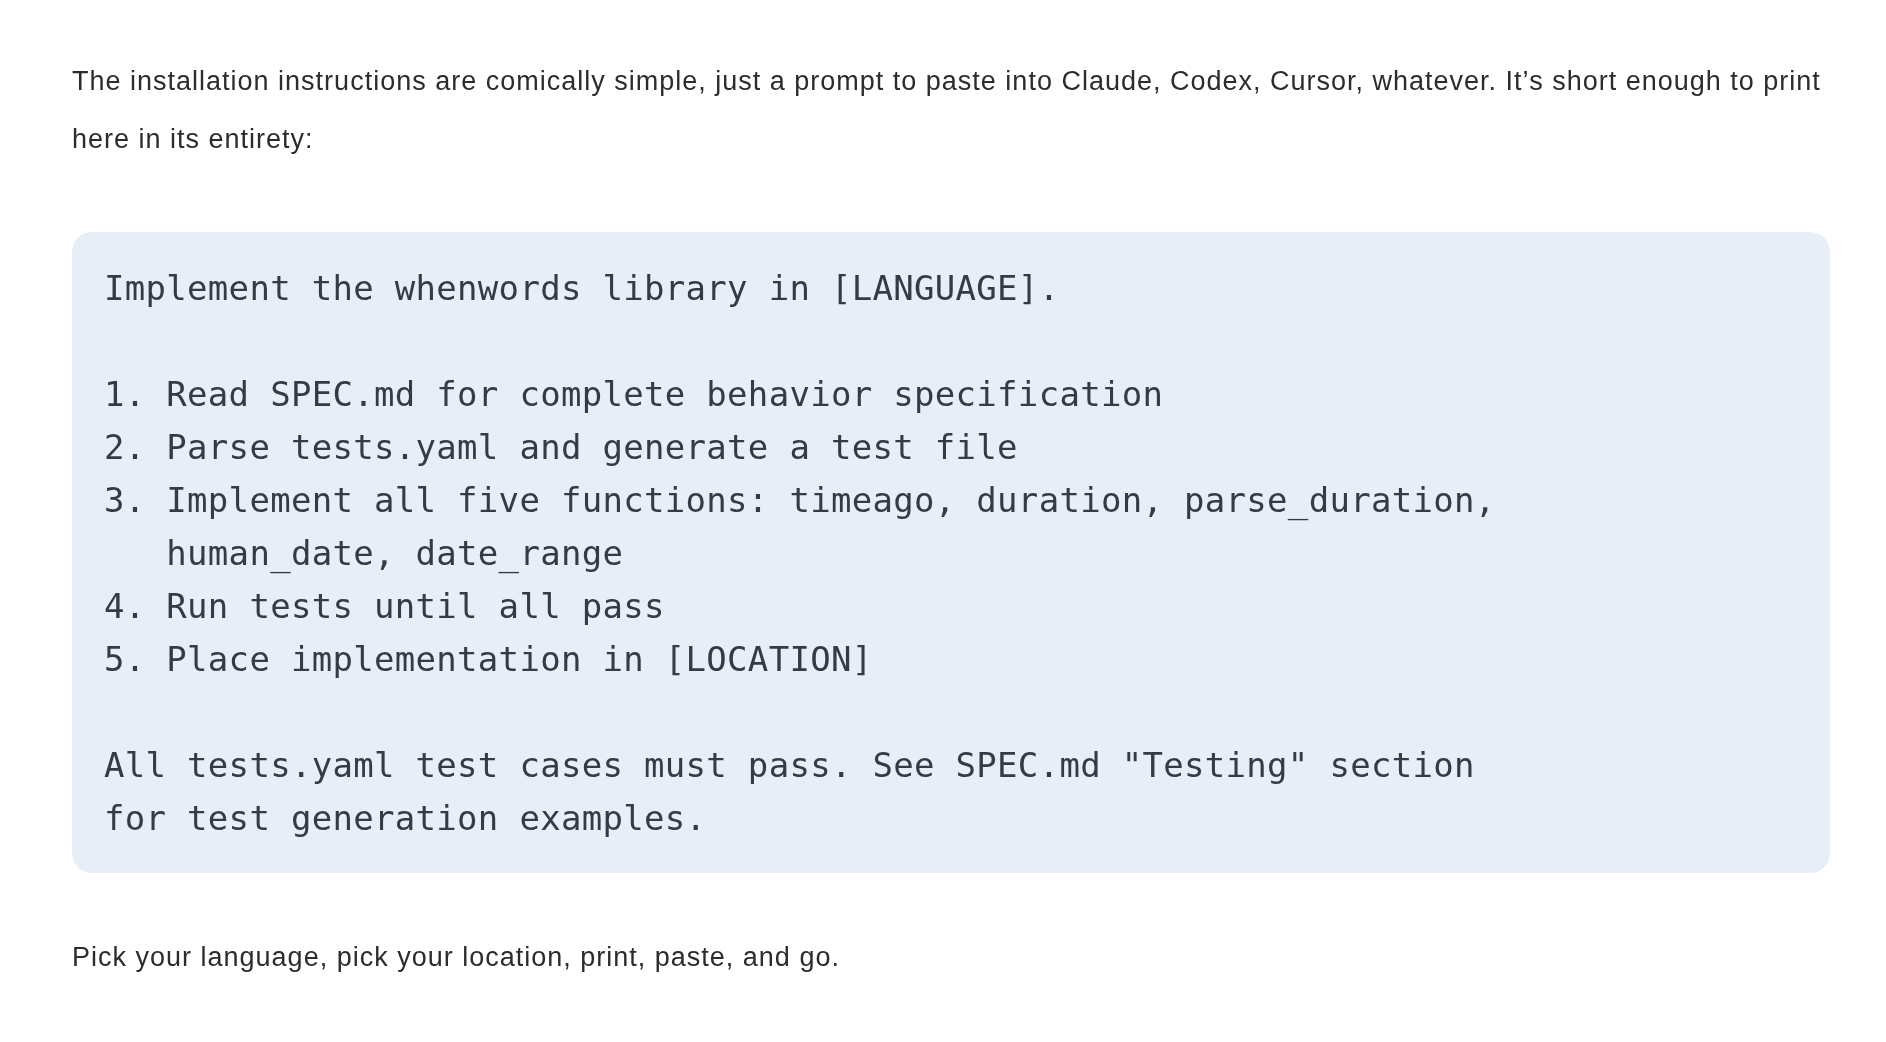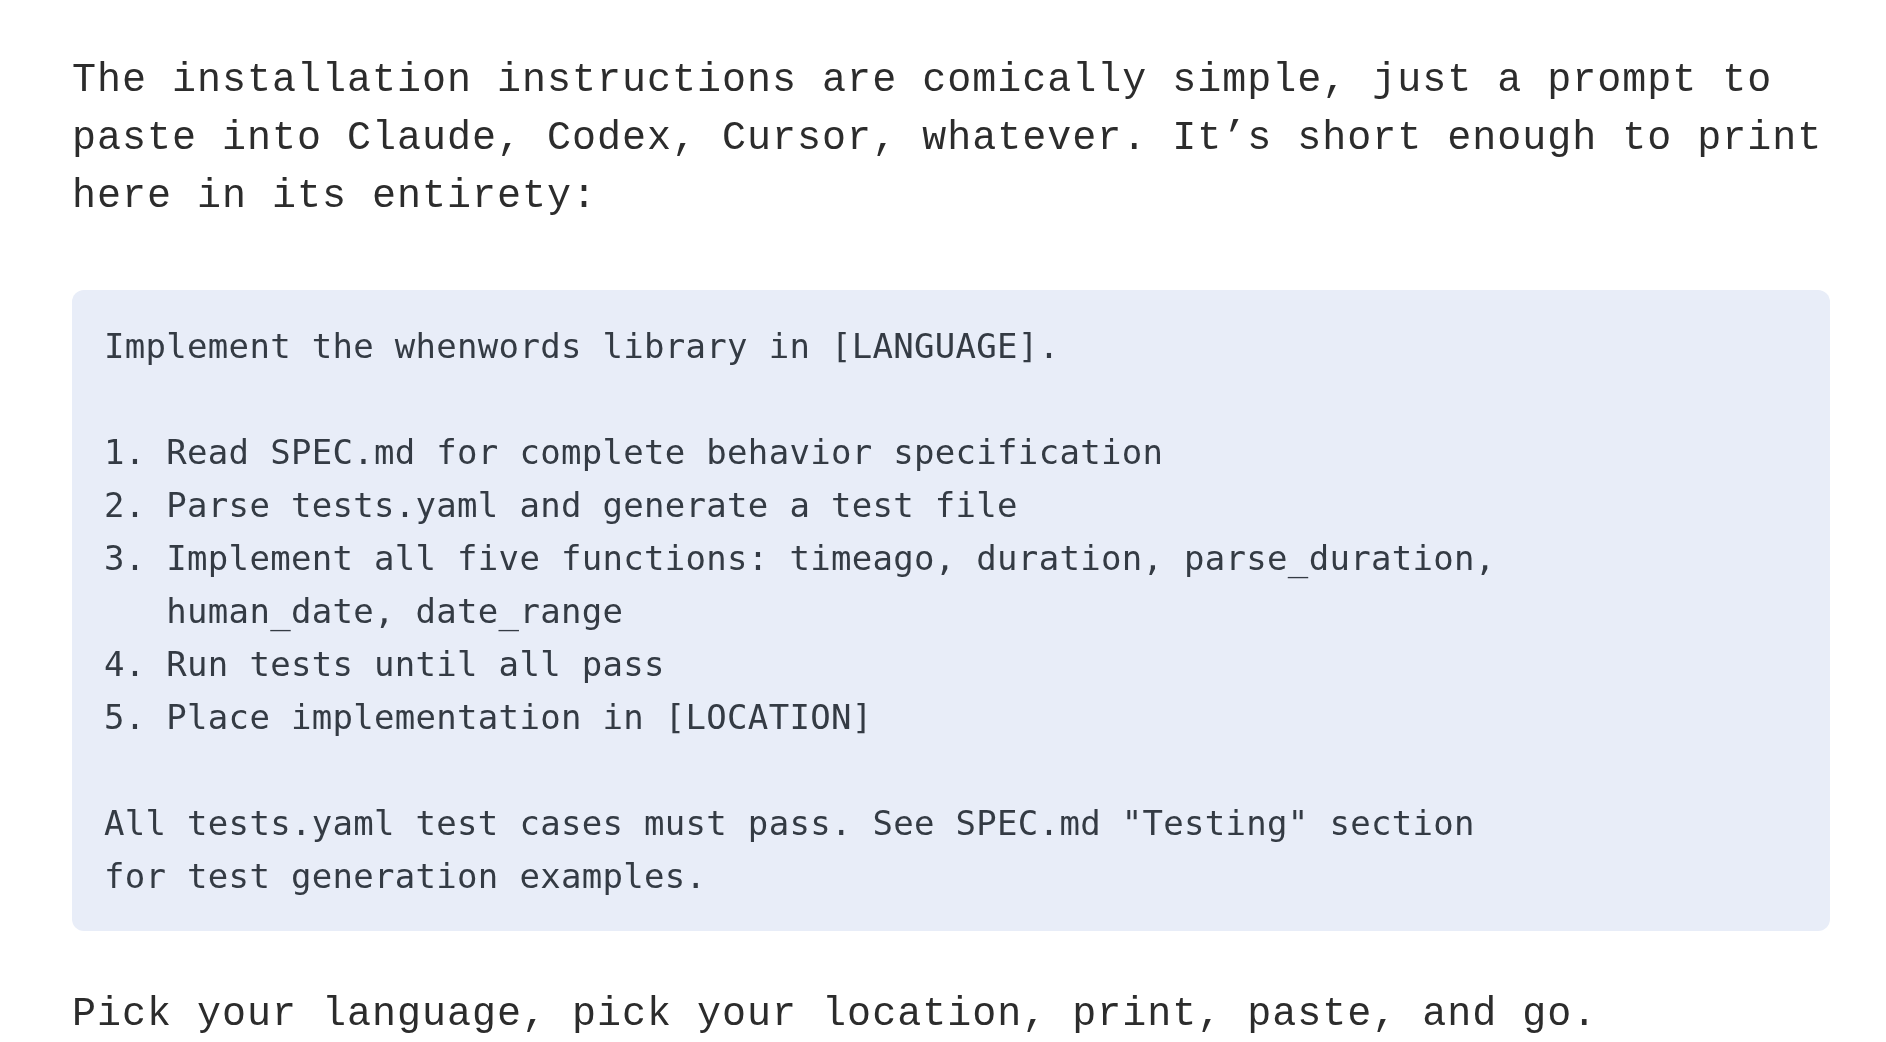--- a/index.html
+++ b/index.html
@@ -11,31 +11,31 @@
     height: 1042px;
     overflow: hidden;
   }
   .article {
     padding: 52px 48px 0 72px;
     width: 1886px;
   }
   .body-paragraph {
     margin: 0;
     width: 1766px;
-    font-family: Liberation Mono, monospace;
-    font-size: 40px;
+    font-family: Liberation Sans, sans-serif;
+    font-size: 27px;
     line-height: 58px;
     letter-spacing: 1px;
     color: #2c2c2c;
   }
   .code-block {
     margin: 64px 0 0 0;
     width: 1758px;
     background: #e8edf8;
-    border-radius: 12px;
+    border-radius: 20px;
     padding: 30px 32px 28px 32px;
     overflow: hidden;
   }
   .code-block code {
     display: block;
     font-family: "DejaVu Sans Mono", monospace;
     font-size: 34px;
     line-height: 53px;
     letter-spacing: 0.3px;
     color: #343b44;

